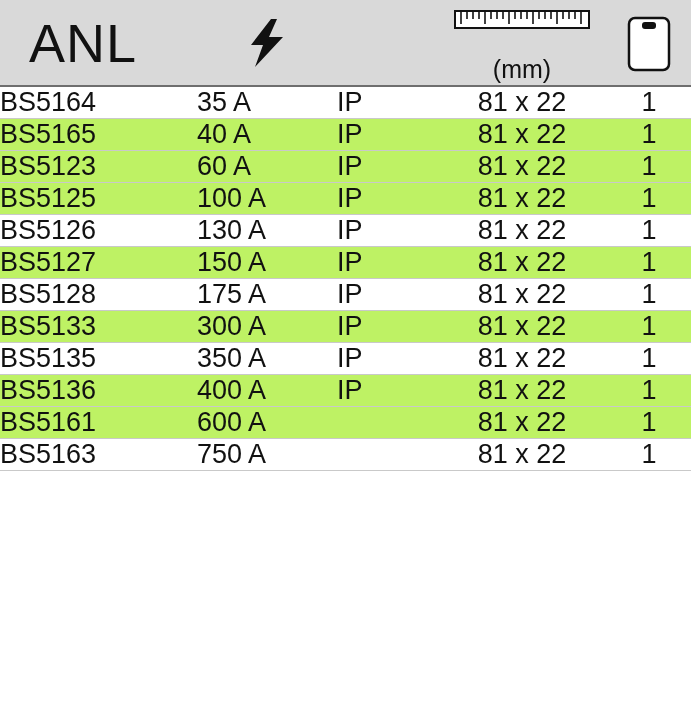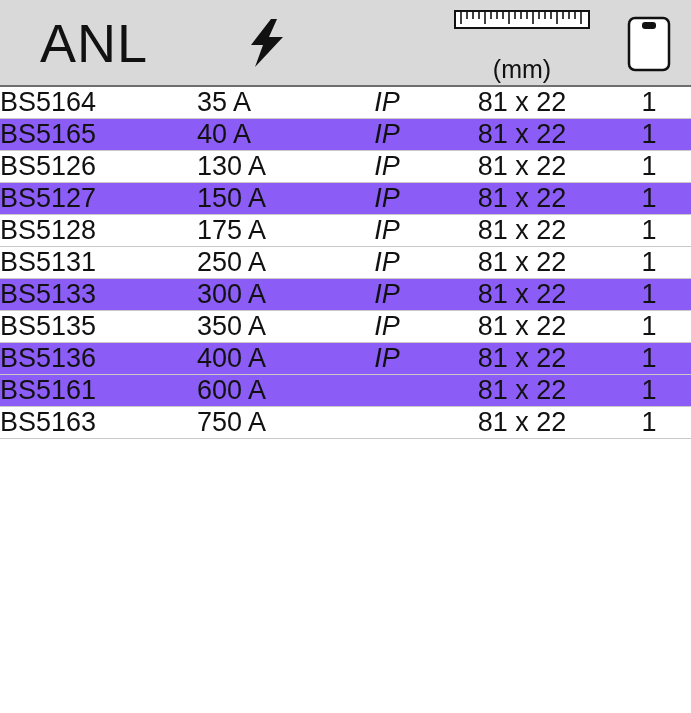--- a/index.html
+++ b/index.html
@@ -38,21 +38,21 @@
   .col-code   { width: 197px; }
   .col-amp    { width: 140px; }
   .col-ip     { width: 100px; }
   .col-dim    { width: 170px; }
   .col-qty    { width: 84px; }
 
   .brand {
     font-size: 54px;
     letter-spacing: 1px;
     color: #111111;
-    padding-left: 40px;
+    padding-left: 29px;
     font-weight: 400;
     font-family: "Liberation Sans", sans-serif;
     line-height: 1;
   }
   .hdr-center {
     text-align: center;
   }
   .bolt-wrap {
     display: flex;
     align-items: center;
@@ -82,34 +82,32 @@
     height: 25px;
   }
   tr.data-row td {
     padding: 0 0 0 0;
     font-size: 27px;
     color: #111111;
     vertical-align: middle;
     border-bottom: 1px solid #c9c9c9;
   }
   tr.row-odd  { background: #ffffff; }
-  tr.row-even { background: #8b5cf6; }
+  tr.row-even { background: #bef264; }
 
   td.cell-code {
     padding-left: 18px;
     text-align: left;
     letter-spacing: 0px;
   }
   td.cell-amp {
     padding-right: 24px;
   }
   td.cell-ip {
-    text-align: center;
     padding-right: 18px;
-    font-style: italic;
   }
   td.cell-dim {
     text-align: center;
   }
   td.cell-qty {
     text-align: center;
   }
   .bottom-edge td {
     border-bottom: none;
   }
@@ -190,44 +188,51 @@
           <td class="cell-dim">81 x 22</td>
           <td class="cell-qty">1</td>
         </tr>
         <tr class="data-row row-even">
           <td class="cell-code">BS5165</td>
           <td class="cell-amp">40 A</td>
           <td class="cell-ip">IP</td>
           <td class="cell-dim">81 x 22</td>
           <td class="cell-qty">1</td>
         </tr>
+        <tr class="data-row row-even">
+          <td class="cell-code">BS5123</td>
+          <td class="cell-amp">60 A</td>
+          <td class="cell-ip">IP</td>
+          <td class="cell-dim">81 x 22</td>
+          <td class="cell-qty">1</td>
+        </tr>
+        <tr class="data-row row-even">
+          <td class="cell-code">BS5125</td>
+          <td class="cell-amp">100 A</td>
+          <td class="cell-ip">IP</td>
+          <td class="cell-dim">81 x 22</td>
+          <td class="cell-qty">1</td>
+        </tr>
         <tr class="data-row row-odd">
           <td class="cell-code">BS5126</td>
           <td class="cell-amp">130 A</td>
           <td class="cell-ip">IP</td>
           <td class="cell-dim">81 x 22</td>
           <td class="cell-qty">1</td>
         </tr>
         <tr class="data-row row-even">
           <td class="cell-code">BS5127</td>
           <td class="cell-amp">150 A</td>
           <td class="cell-ip">IP</td>
           <td class="cell-dim">81 x 22</td>
           <td class="cell-qty">1</td>
         </tr>
         <tr class="data-row row-odd">
           <td class="cell-code">BS5128</td>
           <td class="cell-amp">175 A</td>
-          <td class="cell-ip">IP</td>
-          <td class="cell-dim">81 x 22</td>
-          <td class="cell-qty">1</td>
-        </tr>
-        <tr class="data-row row-odd">
-          <td class="cell-code">BS5131</td>
-          <td class="cell-amp">250 A</td>
           <td class="cell-ip">IP</td>
           <td class="cell-dim">81 x 22</td>
           <td class="cell-qty">1</td>
         </tr>
         <tr class="data-row row-even">
           <td class="cell-code">BS5133</td>
           <td class="cell-amp">300 A</td>
           <td class="cell-ip">IP</td>
           <td class="cell-dim">81 x 22</td>
           <td class="cell-qty">1</td>

